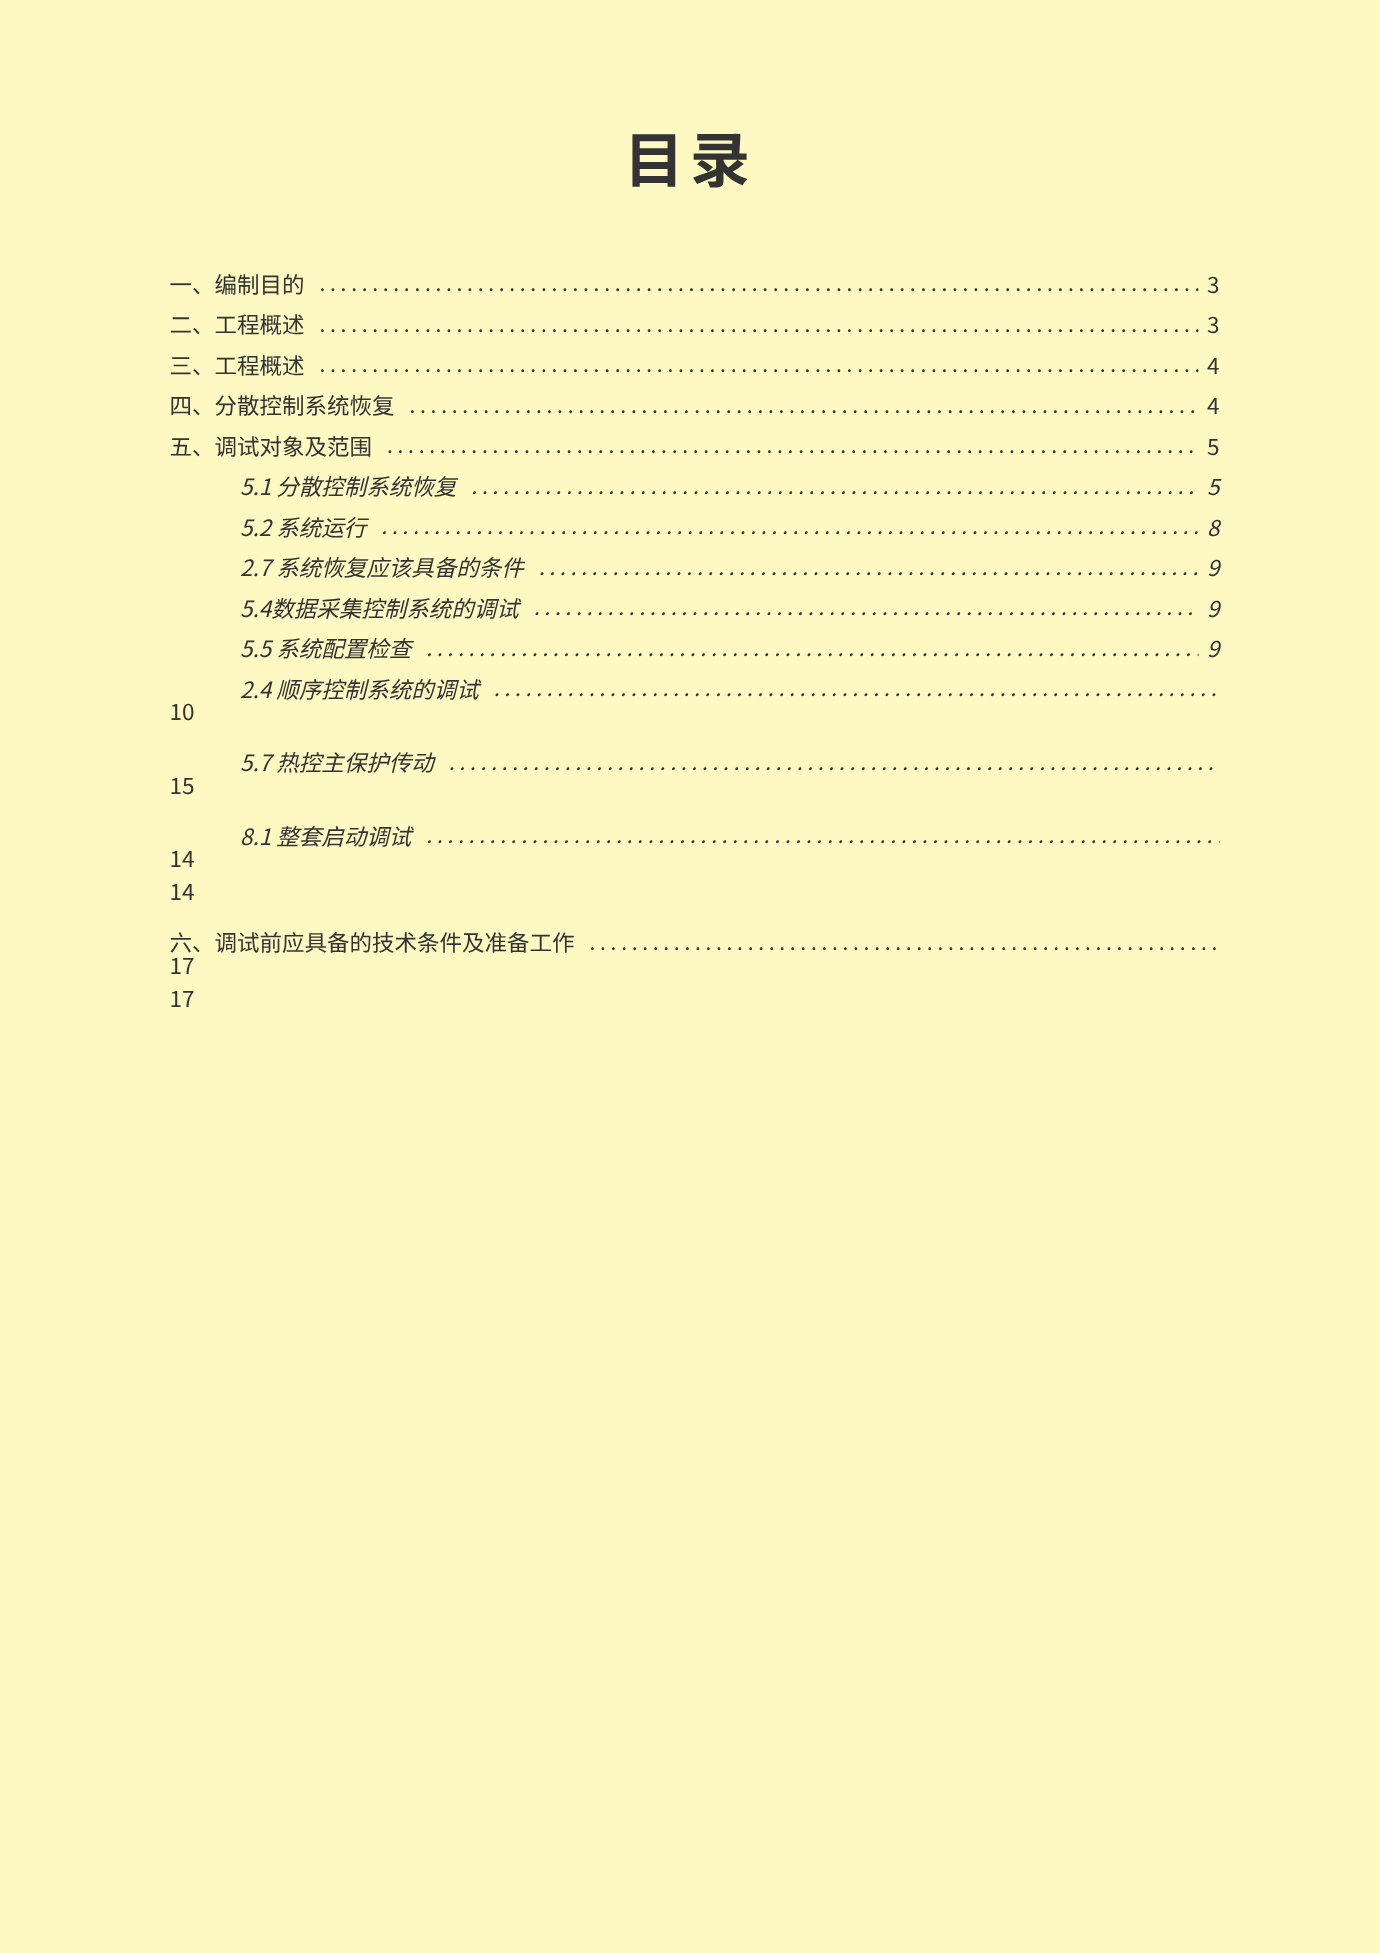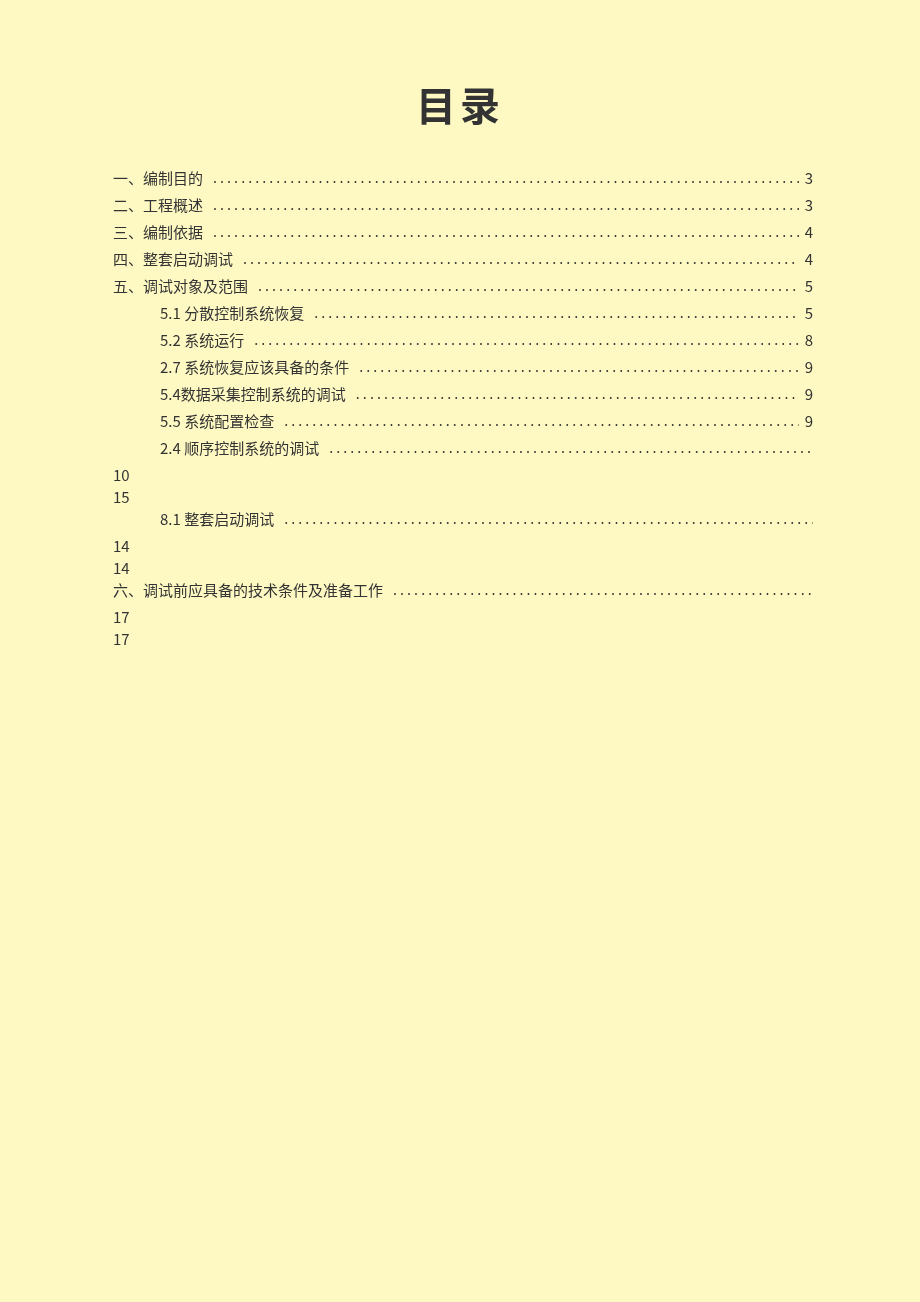--- a/index.html
+++ b/index.html
@@ -33,25 +33,25 @@
     .toc {
       position: absolute;
       left: var(--content-left);
       width: calc(var(--content-right) - var(--content-left));
       top: 170px;
       font-size: 15px;
       line-height: 1;
     }
     .row {
       display: flex;
-      align-items: flex-start;
+      align-items: flex-end;
       height: 27px;
       white-space: nowrap;
     }
-    .row.sub { padding-left: 47px; }
+    .row.sub { padding-left: 47px; font-style: italic; }
     .label { flex: 0 0 auto; }
     .num { flex: 0 0 auto; margin-left: 6px; }
     .gap { flex: 0 0 10px; }
     .leader {
       flex: 1 1 auto;
       overflow: hidden;
       position: relative;
       height: 15px;
     }
     .leader::after {
@@ -79,27 +79,27 @@
         <span class="leader"></span>
         <span class="num">3</span>
       </div>
       <div class="row">
         <span class="label">二、工程概述</span>
         <span class="gap"></span>
         <span class="leader"></span>
         <span class="num">3</span>
       </div>
       <div class="row">
-        <span class="label">三、编制依据</span>
+        <span class="label">三、工程概述</span>
         <span class="gap"></span>
         <span class="leader"></span>
         <span class="num">4</span>
       </div>
       <div class="row">
-        <span class="label">四、整套启动调试</span>
+        <span class="label">四、分散控制系统恢复</span>
         <span class="gap"></span>
         <span class="leader"></span>
         <span class="num">4</span>
       </div>
       <div class="row">
         <span class="label">五、调试对象及范围</span>
         <span class="gap"></span>
         <span class="leader"></span>
         <span class="num">5</span>
       </div>
@@ -132,20 +132,25 @@
         <span class="gap"></span>
         <span class="leader"></span>
         <span class="num">9</span>
       </div>
       <div class="row sub">
         <span class="label">2.4 顺序控制系统的调试</span>
         <span class="gap"></span>
         <span class="leader"></span>
       </div>
       <div class="wrap-num">10</div>
+      <div class="row sub">
+        <span class="label">5.7 热控主保护传动</span>
+        <span class="gap"></span>
+        <span class="leader"></span>
+      </div>
       <div class="wrap-num">15</div>
       <div class="row sub">
         <span class="label">8.1 整套启动调试</span>
         <span class="gap"></span>
         <span class="leader"></span>
       </div>
       <div class="wrap-num">14</div>
       <div class="wrap-num">14</div>
       <div class="row">
         <span class="label">六、调试前应具备的技术条件及准备工作</span>

